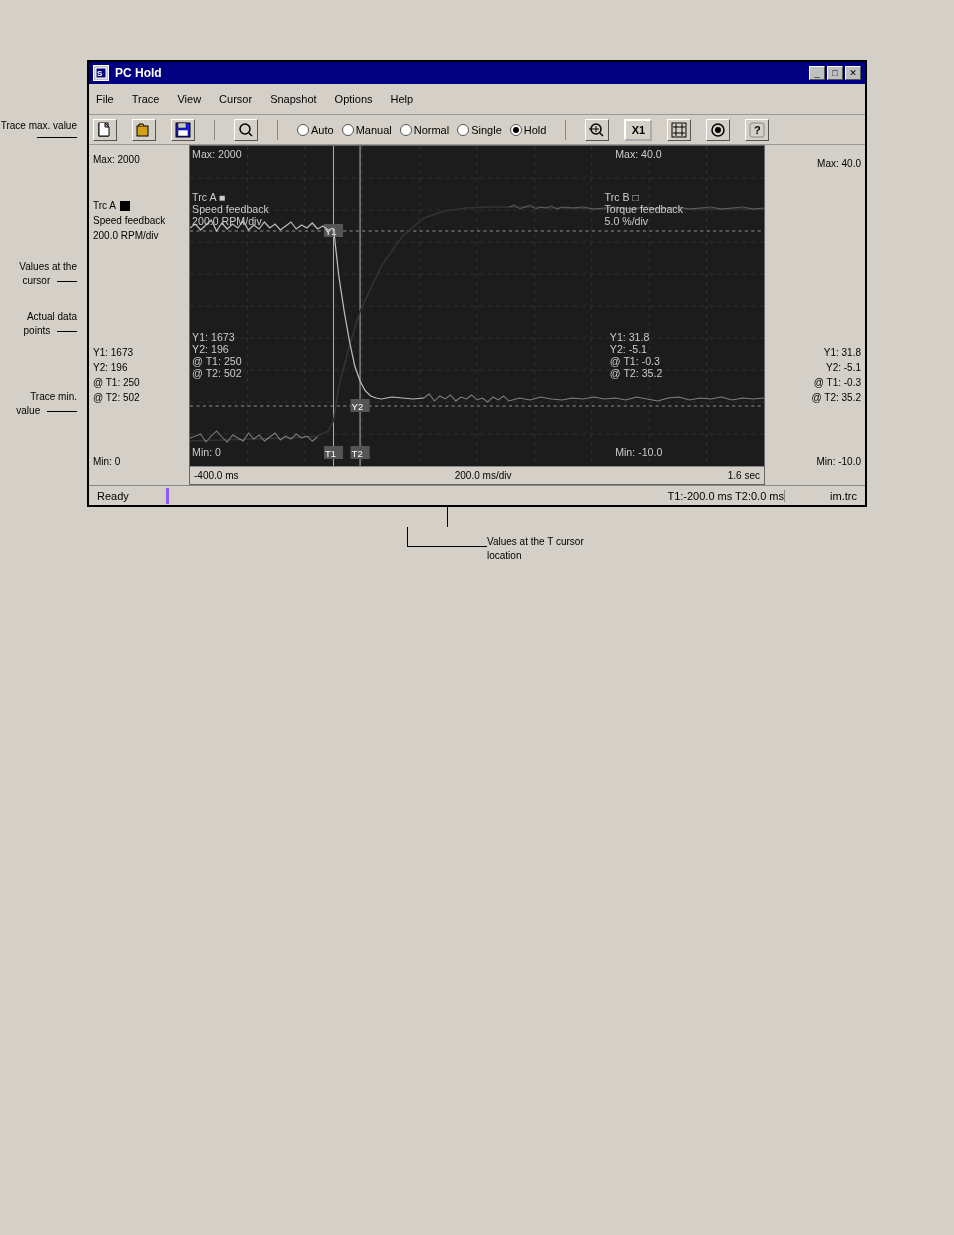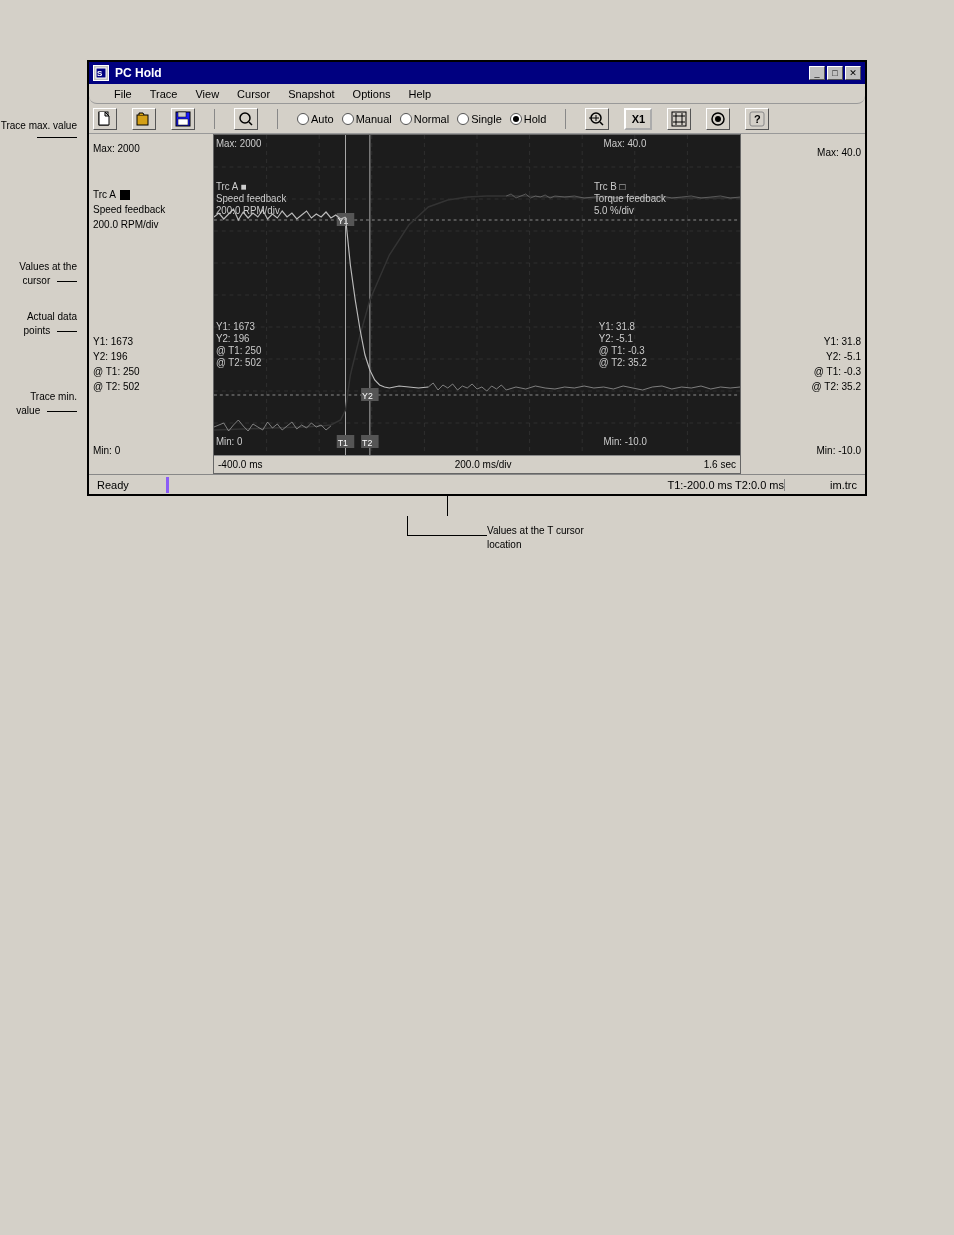--- a/index.html
+++ b/index.html
@@ -75,24 +75,23 @@
       color: #000;
       cursor: pointer;
     }
 
     
     .menu-bar {
       background: #d4d0c8;
       border-bottom: 1px solid #999;
       display: flex;
       align-items: center;
-      padding: 2px 22px;
+      padding: 2px 4px;
       gap: 12px;
-      height: 20px;
-      border-radius: 8px;
+      height: 31px;
     }
     .menu-item {
       font-size: 11px;
       color: #000;
       cursor: pointer;
       padding: 0 3px;
     }
 
     
     .toolbar {
@@ -151,21 +150,20 @@
       width: 6px;
       height: 6px;
       border-radius: 50%;
       background: #000;
     }
 
     
     .scope-area {
       display: flex;
       background: #d4d0c8;
-      gap: 24px;
     }
 
     .left-panel {
       width: 100px;
       background: #d4d0c8;
       padding: 4px;
       font-size: 10px;
       position: relative;
     }
     .left-panel-top {

